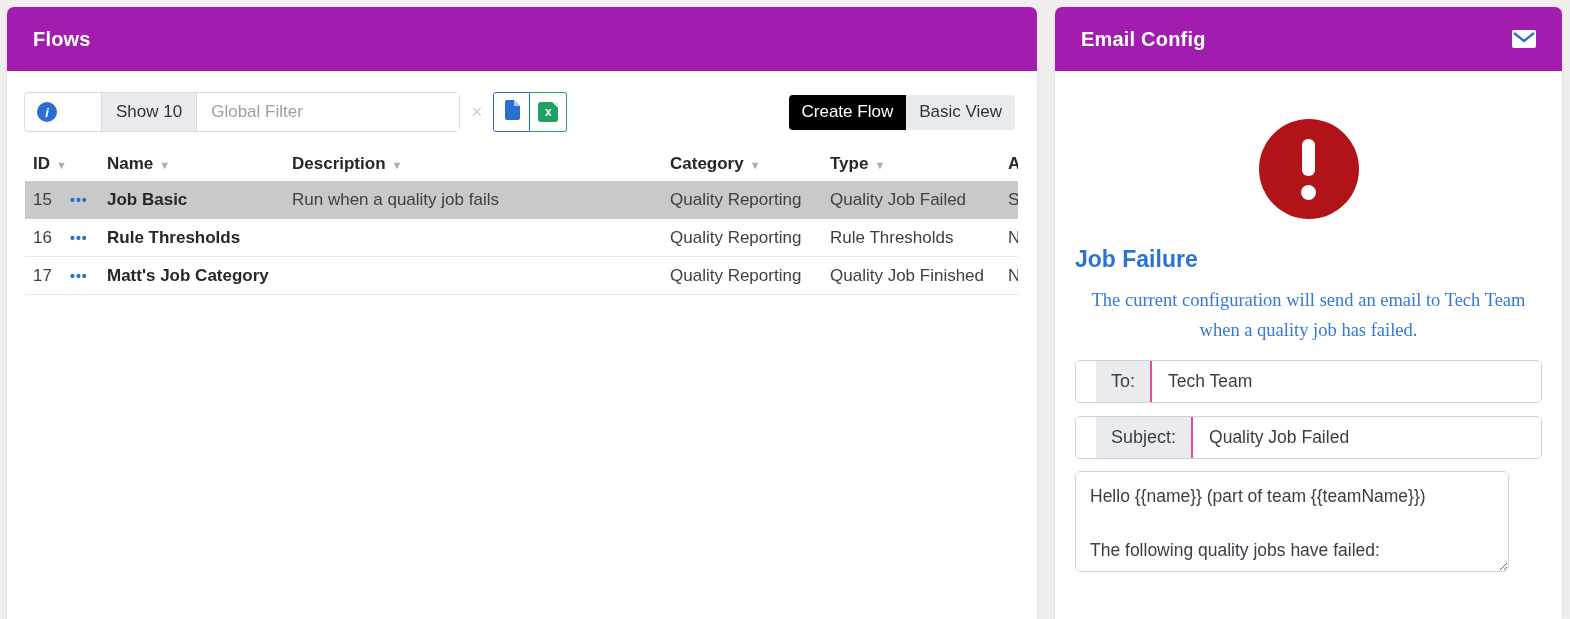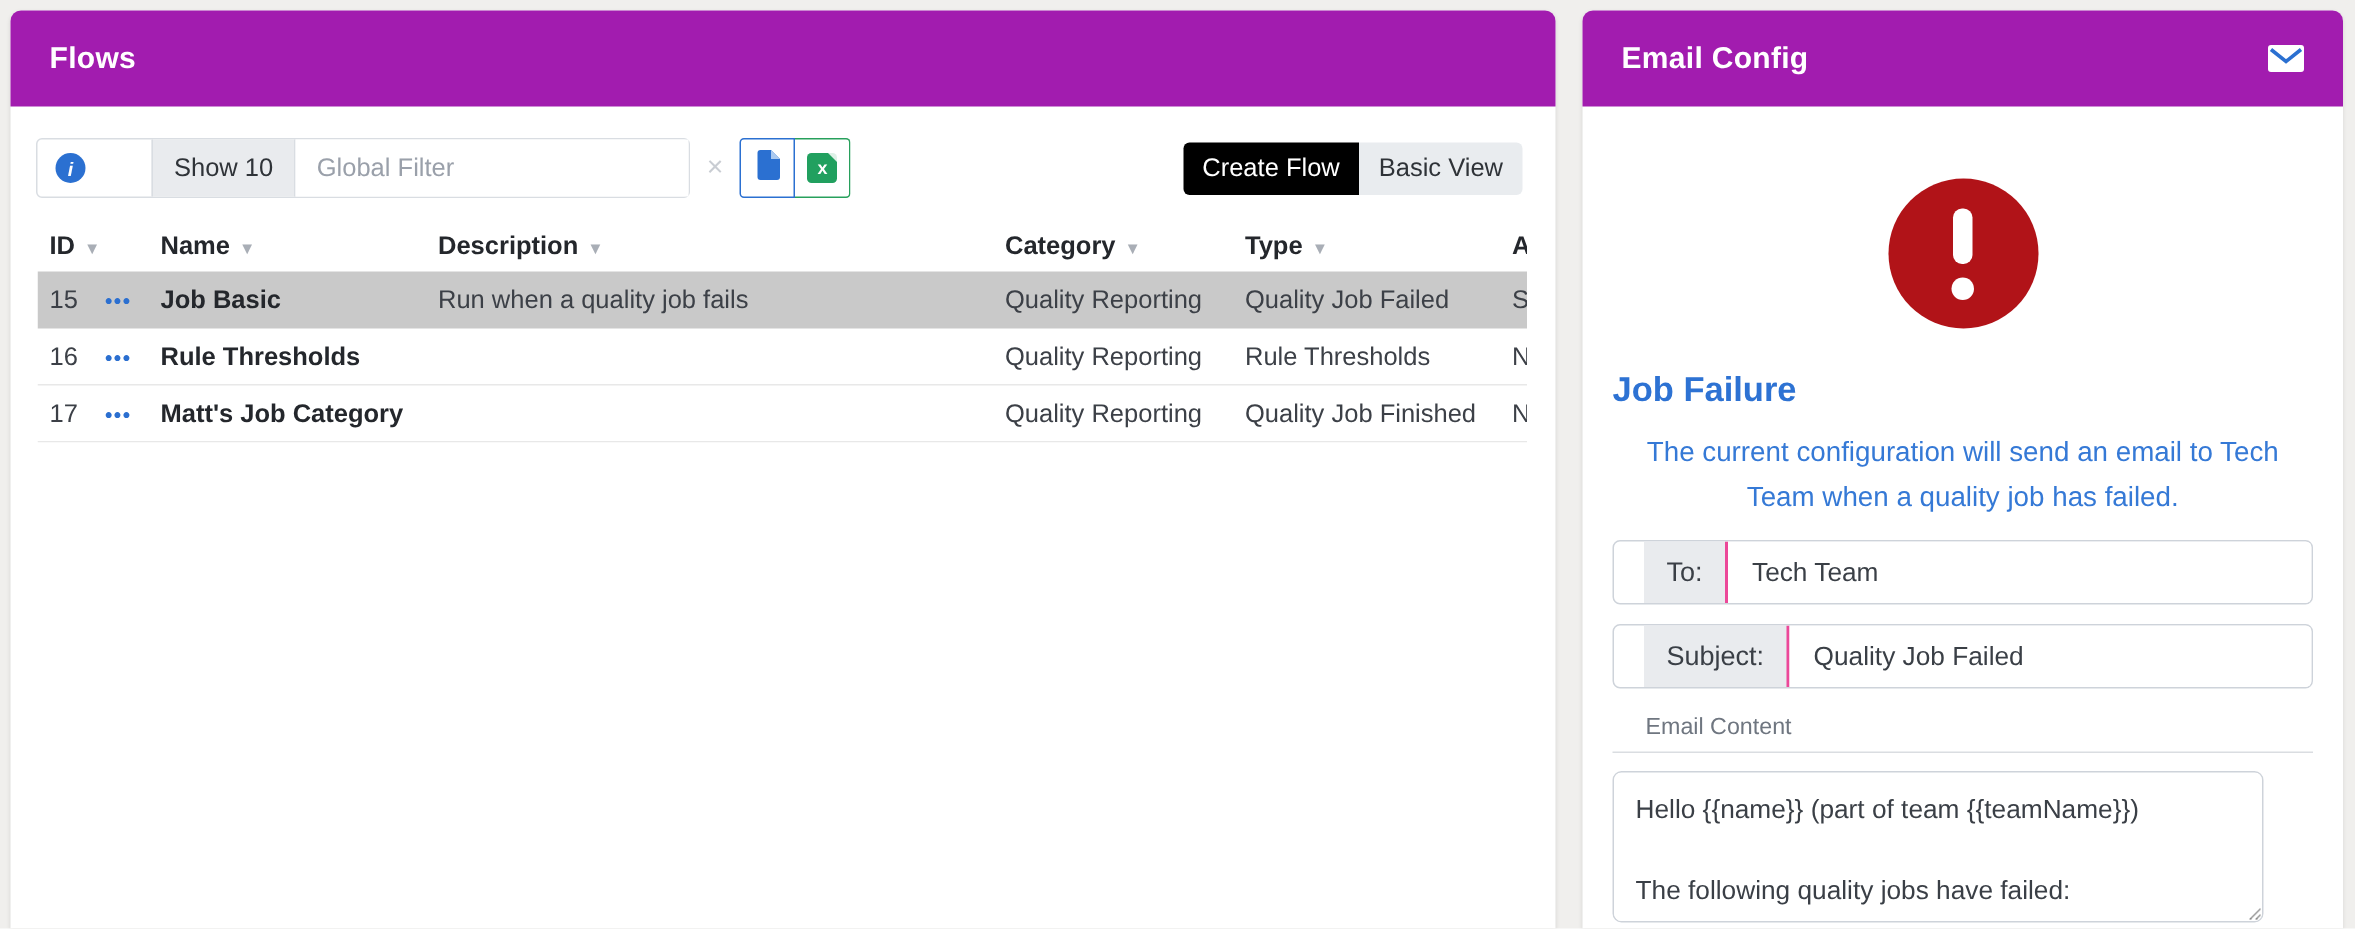--- a/index.html
+++ b/index.html
@@ -109,21 +109,21 @@
     display:flex; flex-direction:column; align-items:center; justify-content:center;
   }
   .excl-bar { width:13px; height:37px; background:#fff; border-radius:6px; }
   .excl-dot { width:15px; height:15px; background:#fff; border-radius:50%; margin-top:9px; }
   .email-heading {
     margin-top:27px; text-align:left;
     color:#2d72d3; font-size:23px; font-weight:bold;
   }
   .email-desc {
     margin:13px auto 0 auto; max-width:472px; text-align:center;
-    color:#3579d6; font-size:18.5px; line-height:1.6;
+    color:#3579d6; font-size:18.5px; line-height:1.6;font-family:Liberation Serif, serif;
   }
   .input-group {
     display:flex; height:43px; margin-top:15px;
     border:1px solid #ced3da; border-radius:5px; background:#fff; overflow:hidden;
   }
   .ig-label {
     background:#e9ebee; border-right:2px solid #ec4899;
     display:flex; align-items:center; justify-content:center;
     padding:0 15px; font-size:18px; color:#3a3f46; white-space:nowrap;margin-left:20px;
   }
@@ -260,19 +260,18 @@
     <div class="input-group">
       <div class="ig-label">To:</div>
       <input class="ig-input" type="text" value="Tech Team" style="">
     </div>
 
     <div class="input-group" style="margin-top:13px;">
       <div class="ig-label">Subject:</div>
       <input class="ig-input" type="text" value="Quality Job Failed" style="">
     </div>
 
-    <div class="section-label">Email Content</div>
 
     <textarea class="email-content" style="">Hello {{name}} (part of team {{teamName}})
 
 The following quality jobs have failed:</textarea>
   </div>
 </div>
 
 </body></html>

